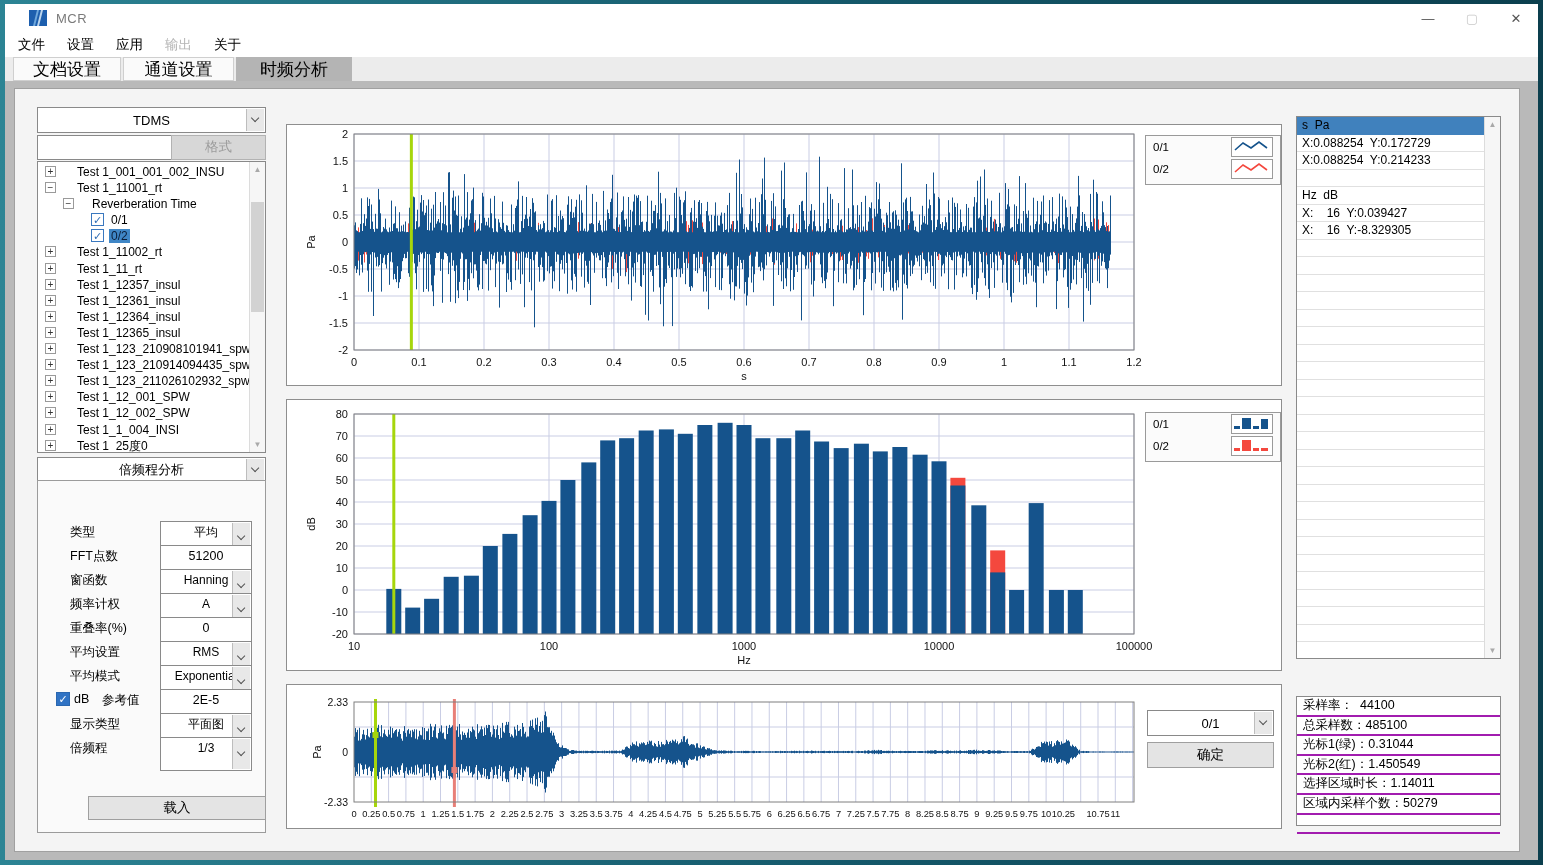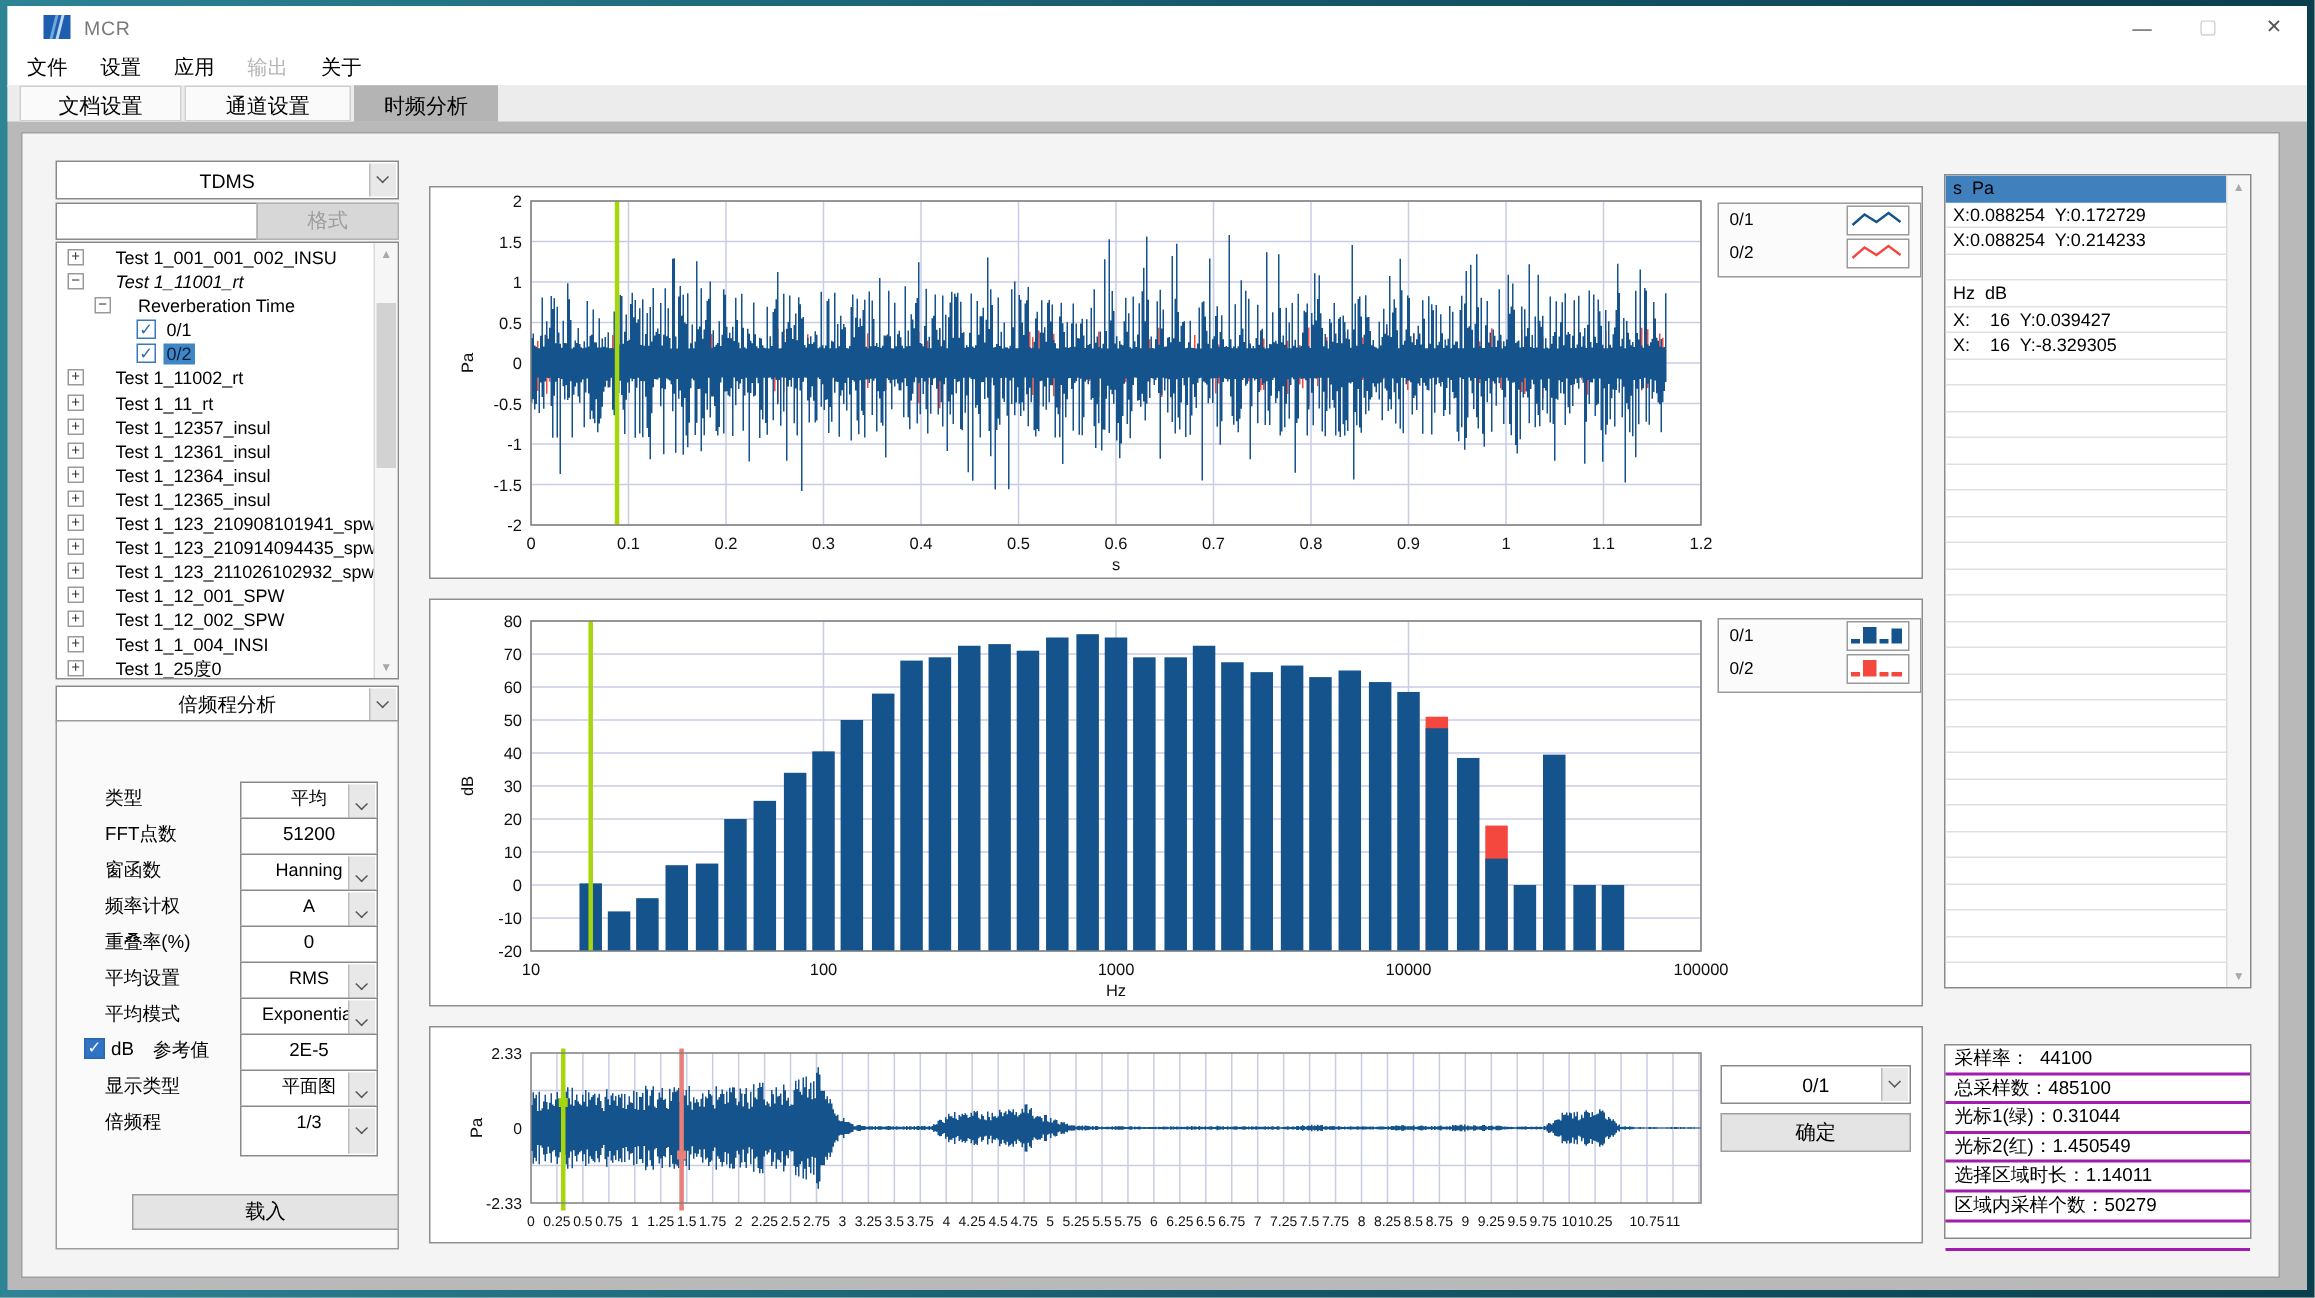--- a/index.html
+++ b/index.html
@@ -10,21 +10,21 @@
 .titlebar{position:absolute;left:0;top:0;right:0;height:28px;background:#fff;display:flex;align-items:center}
 .logo{margin-left:23px;width:20px;height:20px}
 .apptitle{margin-left:8px;font-size:13px;color:#7a7a7a;letter-spacing:.5px}
 .winbtns{position:absolute;right:0;top:0;height:28px;display:flex;align-items:center}
 .winbtn{width:44px;text-align:center;font-size:13px;color:#555;cursor:default}
 .winbtn.max{color:#c9c9c9}
 .menubar{position:absolute;left:0;top:28px;right:0;height:25px;background:#fff;border-bottom:1px solid #e4e4e4}
 .menu-item{display:inline-block;margin-left:13px;margin-right:9px;padding-top:4px;font-size:13.5px}
 .menu-item.disabled{color:#b4b4b4}
 .tabbar{position:absolute;left:0;top:53px;right:0;height:24px;background:#ececec}
-.tab{position:absolute;top:0;height:24px;line-height:24px;text-align:center;font-size:14px;
+.tab{position:absolute;top:0;height:24px;line-height:24px;text-align:center;font-size:17px;
   background:#fafafa;border:1px solid #cfcfcf;box-sizing:border-box}
 .tab.active{background:#b4b4b4;border-color:#b4b4b4}
 .main-panel{position:absolute;left:9px;top:84px;width:1504px;height:762px;
   background:#f4f4f4;border:1px solid #a0a0a0;box-sizing:content-box}
 
 .combo{position:absolute;background:#fff;border:1px solid #898989;font-size:13px;
   display:flex;align-items:center;justify-content:center}
 .combo .val{pointer-events:none}
 .dd{position:absolute;right:1px;top:1px;bottom:1px;width:17px;background:#e8e8e8;
   border-left:1px solid #bdbdbd;display:flex;align-items:center;justify-content:center}
@@ -86,38 +86,38 @@
       <span class="winbtn">—</span>
       <span class="winbtn max">▢</span>
       <span class="winbtn">✕</span>
     </div>
   </div>
 
   <div class="menubar" id="menubar"><span class="menu-item">文件</span><span class="menu-item">设置</span><span class="menu-item">应用</span><span class="menu-item disabled">输出</span><span class="menu-item">关于</span></div>
   <div class="tabbar" id="tabbar">
         <div class="tab" style="left: 8px; width: 108px;">文档设置</div>
         <div class="tab" style="left: 118px; width: 111px;">通道设置</div>
-        <div class="tab active" style="left: 231px; width: 96px;">时频分析</div>
+        <div class="tab active" style="left: 231px; width: 116px;">时频分析</div>
       </div>
 
   <div class="main-panel">
 
     <div class="combo" style="left:22px;top:18px;width:227px;height:24px">
       <span class="val">TDMS</span>
       <span class="dd">
             <i></i>
           </span>
     </div>
     <div class="tinput" style="left:22px;top:46px;width:133px;height:23px"></div>
     <div class="btn disabled" style="left:156px;top:46px;width:93px;height:23px;line-height:22px">格式</div>
 
     <div class="tree">
       <div class="tree-rows" id="tree-rows">
             <div class="tree-row"><span class="expander" style="left: 7px;">+</span><span class="tlabel" style="left: 37px;">Test 1_001_001_002_INSU</span></div>
-            <div class="tree-row"><span class="expander" style="left: 7px;">−</span><span class="tlabel" style="left: 37px; font-style: italic;">Test 1_11001_rt</span></div>
+            <div class="tree-row"><span class="expander" style="left: 7px;">−</span><span class="tlabel" style="left: 37px;">Test 1_11001_rt</span></div>
             <div class="tree-row"><span class="expander" style="left: 25px;">−</span><span class="tlabel" style="left: 52px;">Reverberation Time</span></div>
             <div class="tree-row"><span class="tcheck" style="left: 53px;">✓</span><span class="tlabel" style="left: 71px;">0/1</span></div>
             <div class="tree-row"><span class="tcheck" style="left: 53px;">✓</span><span class="tlabel tsel" style="left: 71px;">0/2</span></div>
             <div class="tree-row"><span class="expander" style="left: 7px;">+</span><span class="tlabel" style="left: 37px;">Test 1_11002_rt</span></div>
             <div class="tree-row"><span class="expander" style="left: 7px;">+</span><span class="tlabel" style="left: 37px;">Test 1_11_rt</span></div>
             <div class="tree-row"><span class="expander" style="left: 7px;">+</span><span class="tlabel" style="left: 37px;">Test 1_12357_insul</span></div>
             <div class="tree-row"><span class="expander" style="left: 7px;">+</span><span class="tlabel" style="left: 37px;">Test 1_12361_insul</span></div>
             <div class="tree-row"><span class="expander" style="left: 7px;">+</span><span class="tlabel" style="left: 37px;">Test 1_12364_insul</span></div>
             <div class="tree-row"><span class="expander" style="left: 7px;">+</span><span class="tlabel" style="left: 37px;">Test 1_12365_insul</span></div>
             <div class="tree-row"><span class="expander" style="left: 7px;">+</span><span class="tlabel" style="left: 37px;">Test 1_123_210908101941_spw</span></div>

